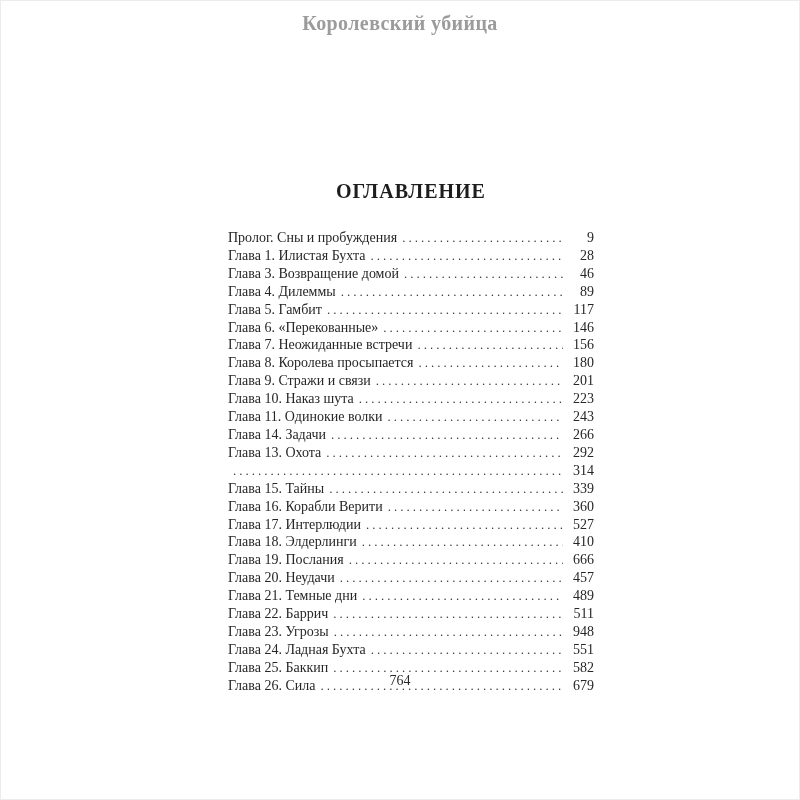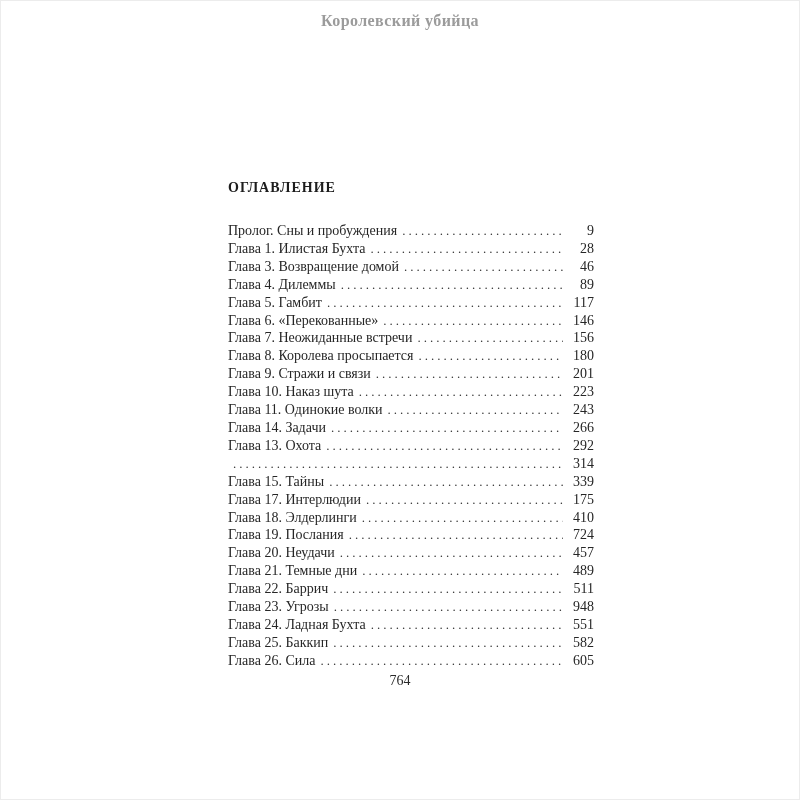--- a/index.html
+++ b/index.html
@@ -16,34 +16,35 @@
     font-family: "Liberation Serif", "DejaVu Serif", serif;
     color: #222222;
     overflow: hidden;
   }
   .running-header {
     position: absolute;
     top: 12px;
     left: 0;
     width: 100%;
     text-align: center;
-    font-size: 16px;
+    font-size: 20px;
     font-weight: 600;
     color: #9b9b9b;
     letter-spacing: 0.4px;
   }
   .toc {
     position: absolute;
     top: 180px;
     left: 228px;
     width: 366px;
   }
   .toc-title {
     margin: 0 0 26px 0;
-    font-size: 14px;
+    text-align: center;
+    font-size: 20px;
     font-weight: 700;
     letter-spacing: 1px;
     color: #1d1d1d;
   }
   .toc-entries {
     width: 100%;
   }
   .toc-entry {
     display: flex;
     align-items: baseline;
@@ -176,37 +177,42 @@
     <span class="toc-dots"></span>
     <span class="toc-page">314</span>
   </div>
 
   <div class="toc-entry">
     <span class="toc-label">Глава 15. Тайны</span>
     <span class="toc-dots"></span>
     <span class="toc-page">339</span>
   </div>
 
+  <div class="toc-entry">
+    <span class="toc-label">Глава 16. Корабли Верити</span>
+    <span class="toc-dots"></span>
+    <span class="toc-page">360</span>
+  </div>
 
   <div class="toc-entry">
     <span class="toc-label">Глава 17. Интерлюдии</span>
     <span class="toc-dots"></span>
-    <span class="toc-page">175</span>
+    <span class="toc-page">527</span>
   </div>
 
   <div class="toc-entry">
     <span class="toc-label">Глава 18. Элдерлинги</span>
     <span class="toc-dots"></span>
     <span class="toc-page">410</span>
   </div>
 
   <div class="toc-entry">
     <span class="toc-label">Глава 19. Послания</span>
     <span class="toc-dots"></span>
-    <span class="toc-page">724</span>
+    <span class="toc-page">666</span>
   </div>
 
   <div class="toc-entry">
     <span class="toc-label">Глава 20. Неудачи</span>
     <span class="toc-dots"></span>
     <span class="toc-page">457</span>
   </div>
 
   <div class="toc-entry">
     <span class="toc-label">Глава 21. Темные дни</span>
@@ -234,19 +240,19 @@
 
   <div class="toc-entry">
     <span class="toc-label">Глава 25. Баккип</span>
     <span class="toc-dots"></span>
     <span class="toc-page">582</span>
   </div>
 
   <div class="toc-entry">
     <span class="toc-label">Глава 26. Сила</span>
     <span class="toc-dots"></span>
-    <span class="toc-page">605</span>
+    <span class="toc-page">679</span>
   </div>
 </div>
   </div>
 
   <div class="footer-page-number">764</div>
 </div>
 
 </body></html>

